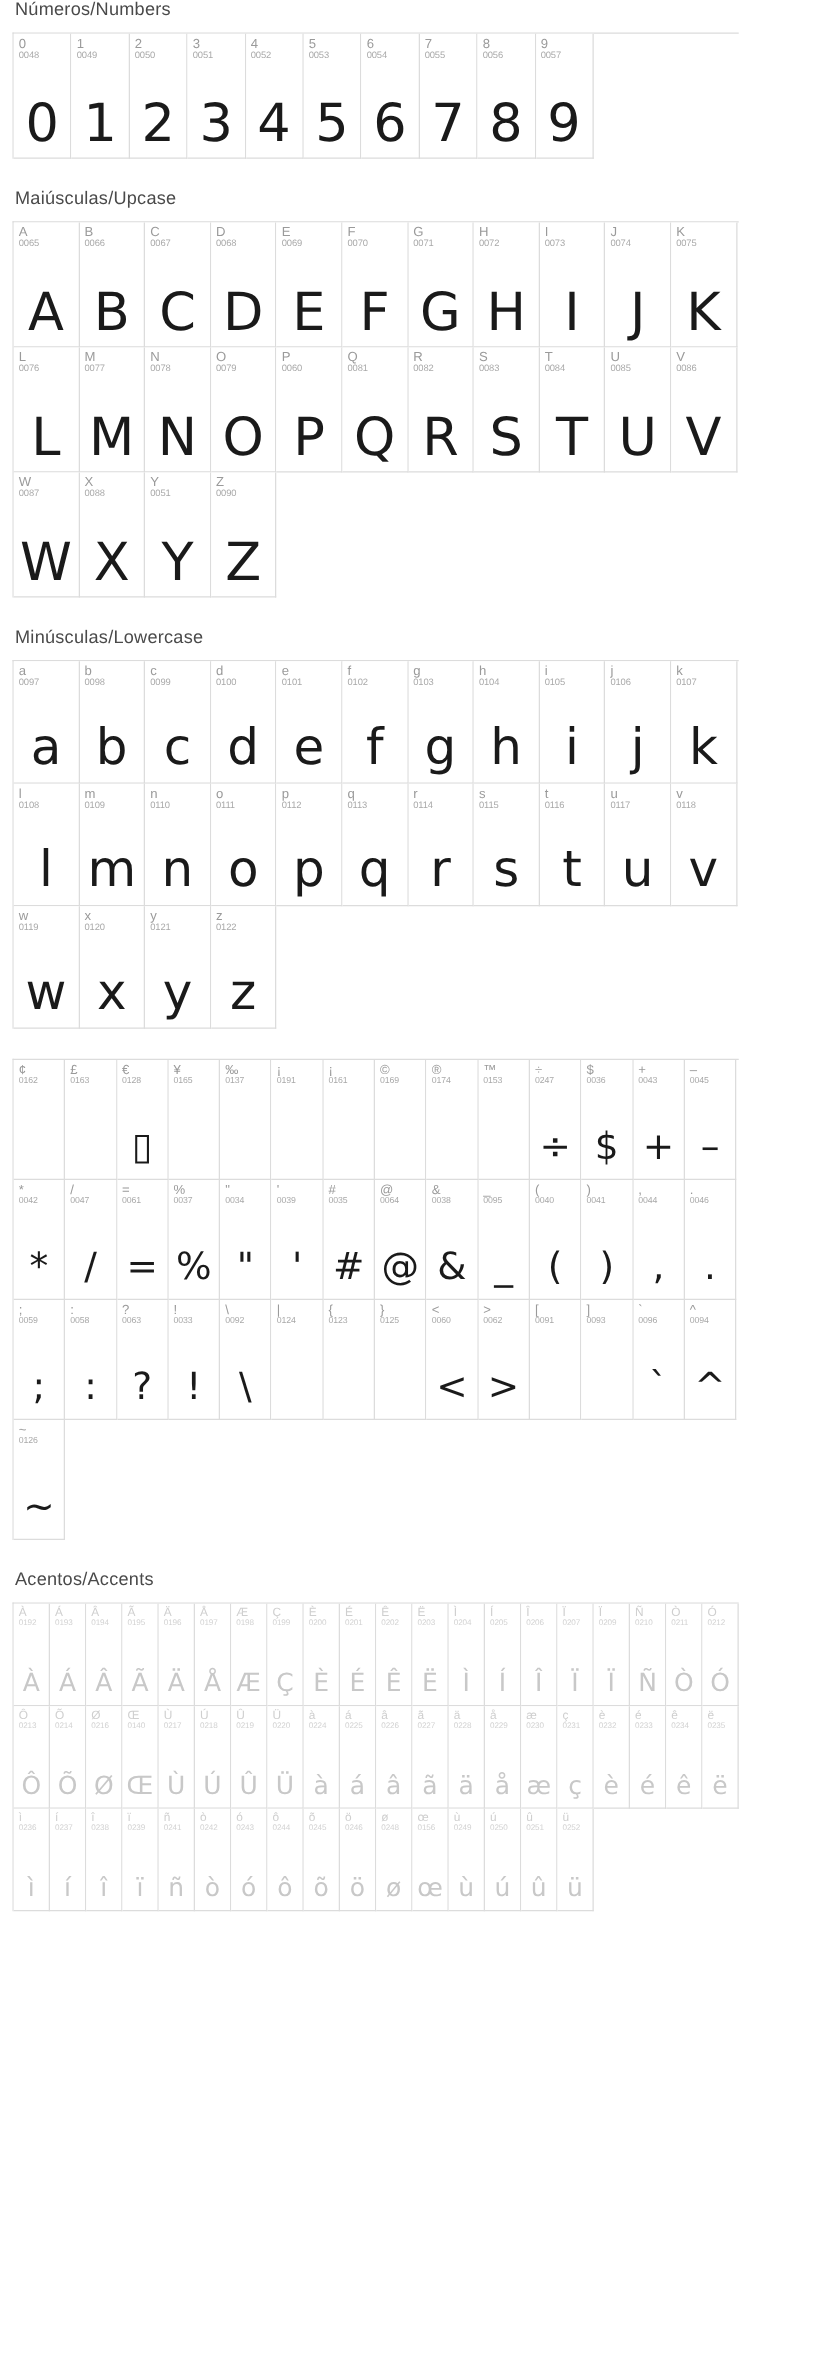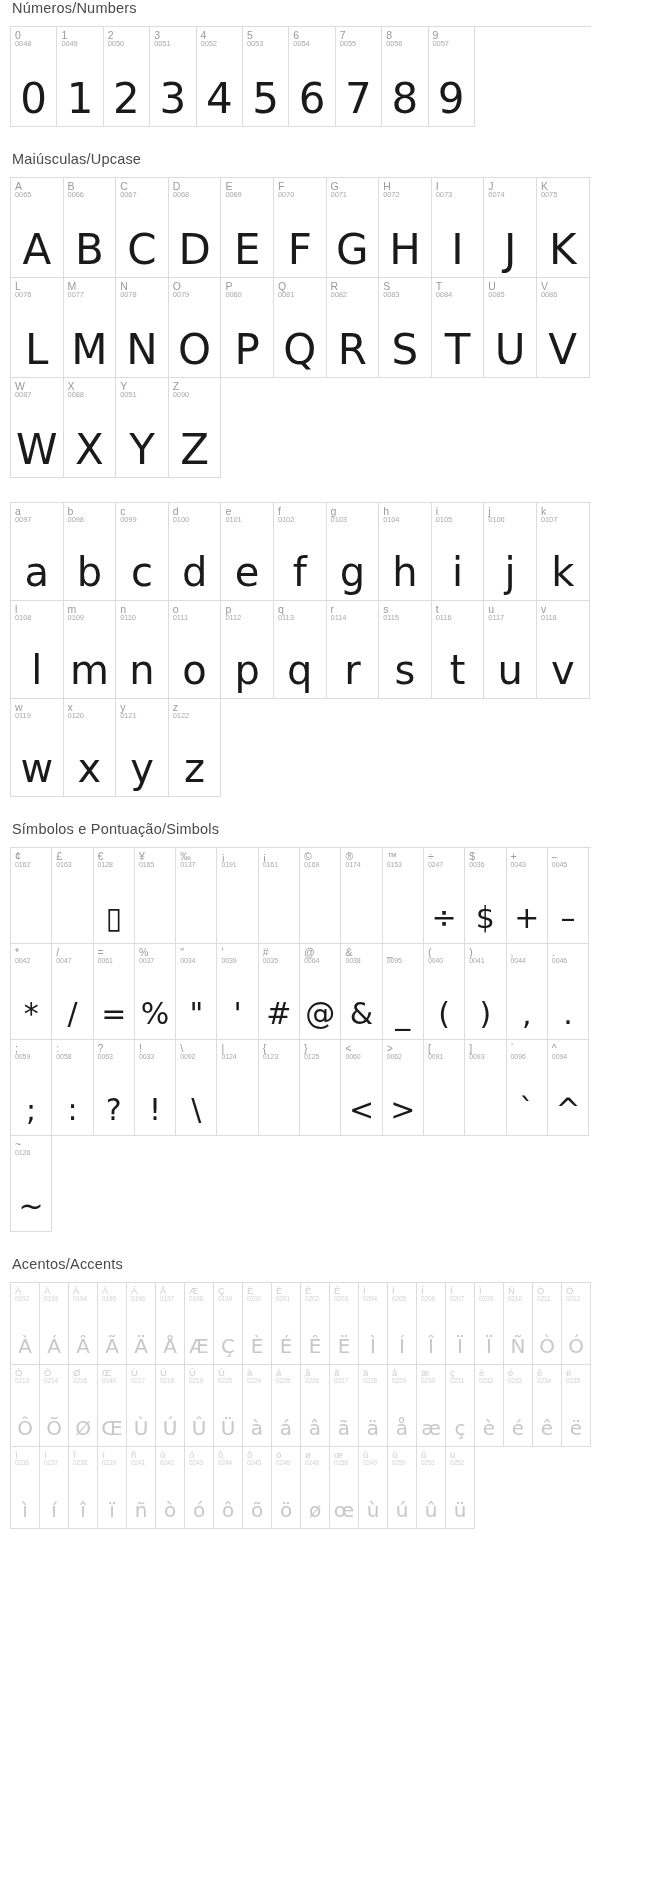--- a/index.html
+++ b/index.html
@@ -290,20 +290,21 @@
           </div>
           <div class="cell">
             <span class="ch">Z</span>
             <span class="code">0090</span>
             <span class="glyph">Z</span>
           </div>
         </div>
       </div>
       <div class="spacer"></div>
       <div class="section">
+        <div class="section-title">Minúsculas/Lowercase</div>
         <div class="grid g-low">
           <div class="cell">
             <span class="ch">a</span>
             <span class="code">0097</span>
             <span class="glyph">a</span>
           </div>
           <div class="cell">
             <span class="ch">b</span>
             <span class="code">0098</span>
             <span class="glyph">b</span>
@@ -425,21 +426,20 @@
           </div>
           <div class="cell">
             <span class="ch">z</span>
             <span class="code">0122</span>
             <span class="glyph">z</span>
           </div>
         </div>
       </div>
       <div class="spacer"></div>
       <div class="section">
-        <div class="section-title">Símbolos e Pontuação/Simbols</div>
         <div class="grid g-sym">
           <div class="cell">
             <span class="ch">¢</span>
             <span class="code">0162</span>
             <span class="glyph"></span>
           </div>
           <div class="cell">
             <span class="ch">£</span>
             <span class="code">0163</span>
             <span class="glyph"></span>

